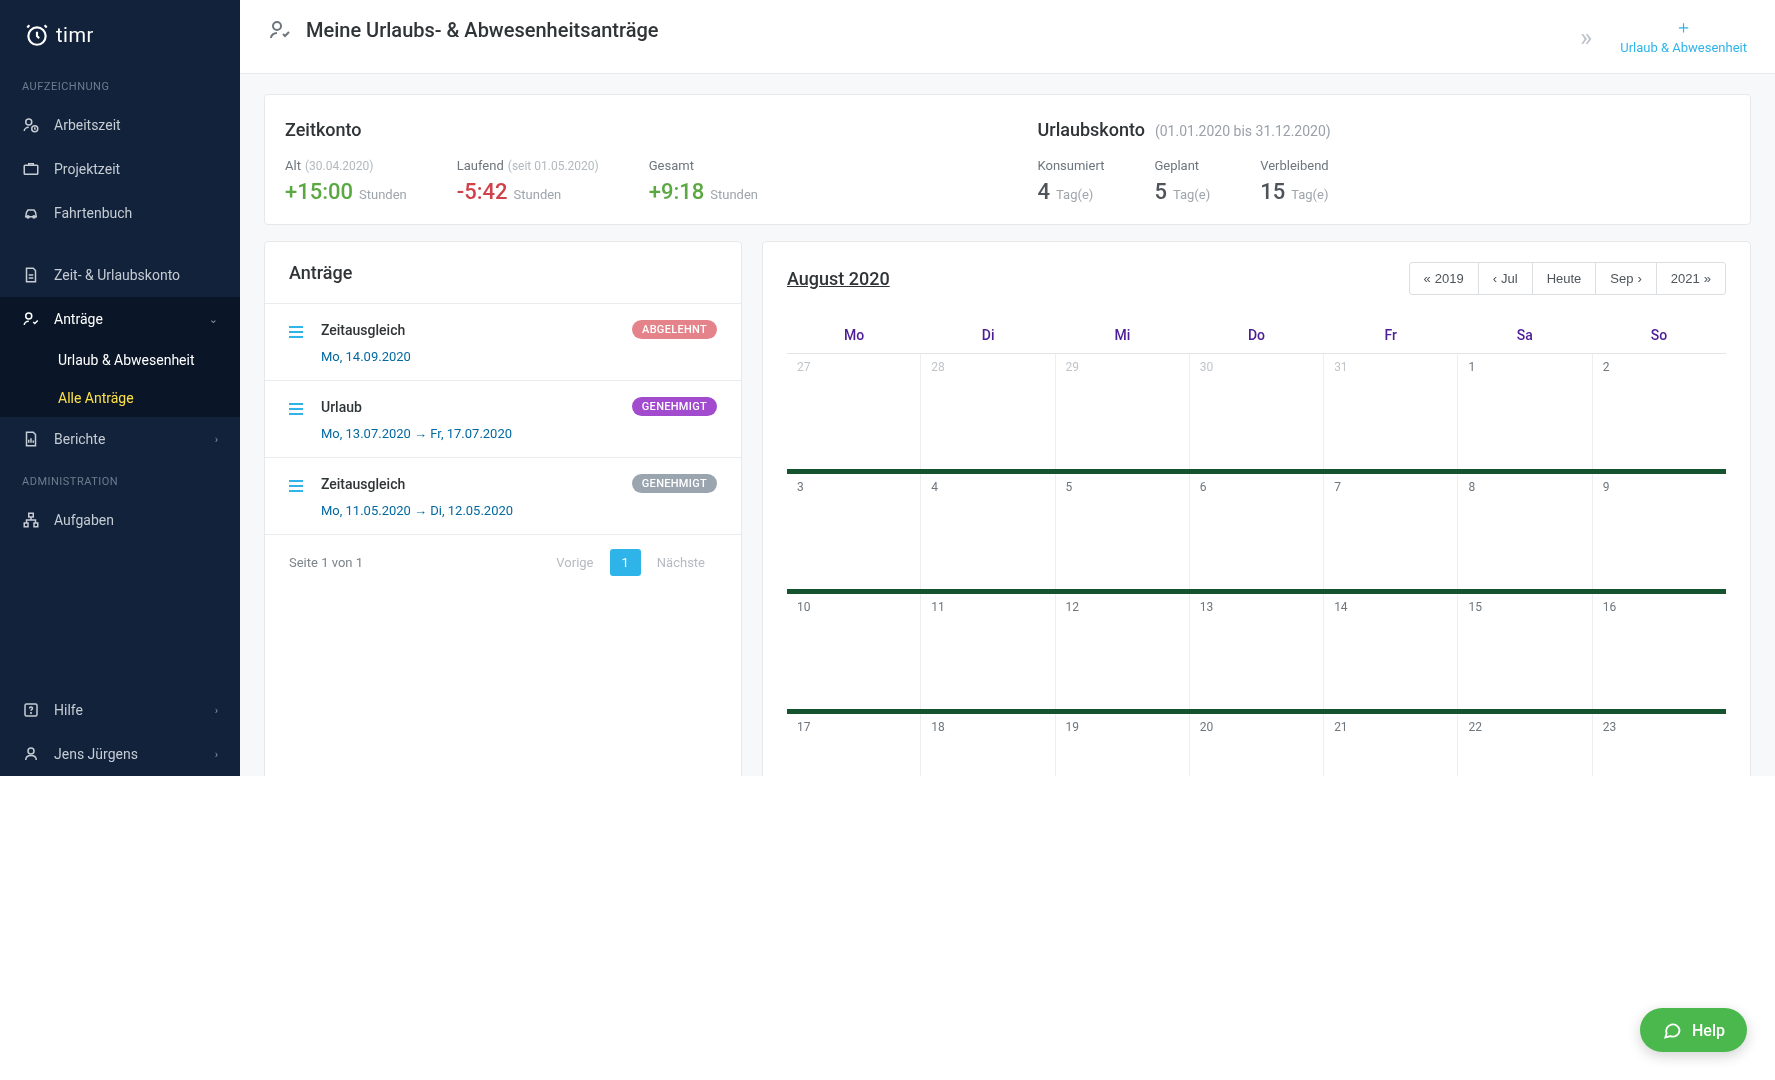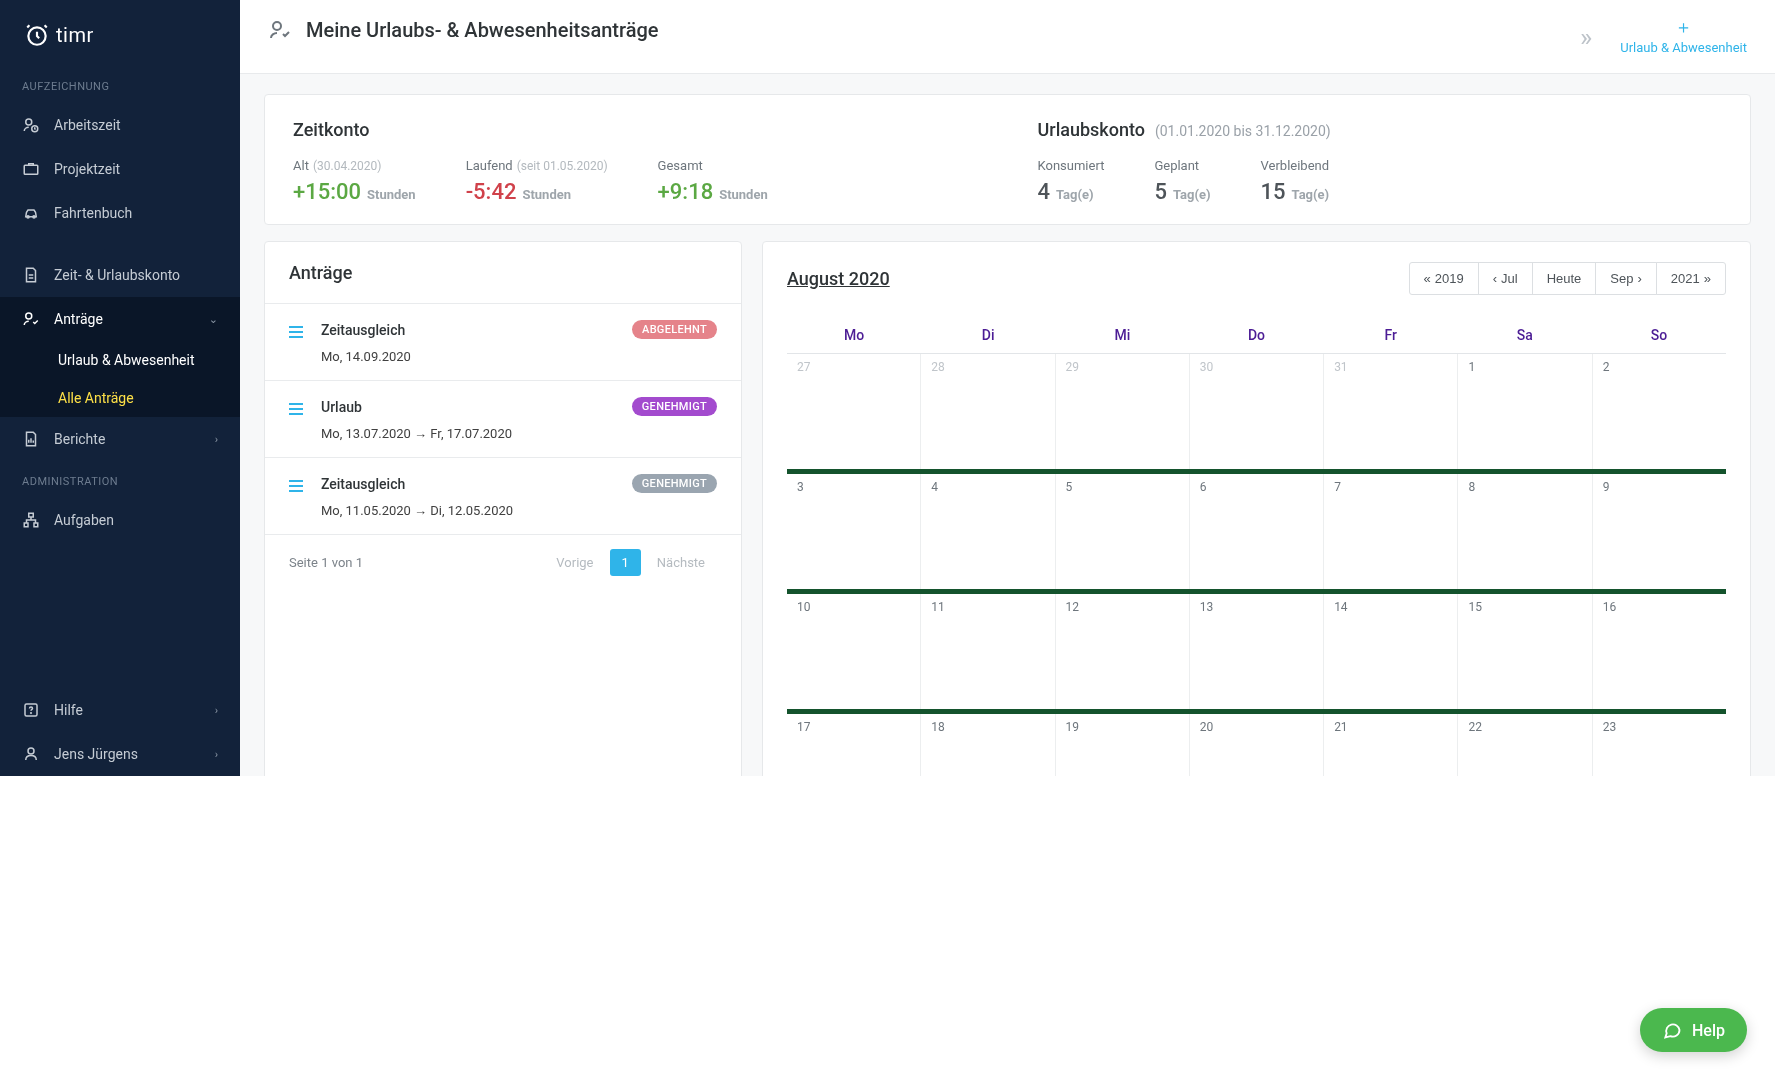--- a/index.html
+++ b/index.html
@@ -21,46 +21,46 @@
 .header { display: flex; padding: 18px 28px; background: #fff; border-bottom: 1px solid #e8eaec; }
 .header-icon { margin-right: 14px; }
 .page-title { font-size: 20px; font-weight: 500; color: #2f3437; }
 .header-right { margin-left: auto; display: flex; align-items: center; gap: 28px; }
 .collapse-icon { font-size: 26px; color: #bdc3c9; cursor: pointer; }
 .add-btn { display: flex; flex-direction: column; align-items: center; gap: 4px; cursor: pointer; }
 .add-btn .plus { color: #2fb4e9; font-size: 18px; font-weight: 300; line-height: 1; }
 .add-btn .label { color: #2fb4e9; font-size: 13px; }
 .content { padding: 20px 24px; display: flex; flex-direction: column; gap: 16px; overflow: auto; }
 .panel { background: #fff; border: 1px solid #e6e8ea; border-radius: 4px; }
-.accounts-panel { padding: 24px 28px 20px; display: flex; gap: 60px; }
+.accounts-panel { padding: 24px 20px 20px; display: flex; gap: 60px; }
 .account-block { flex: 1; }
 .account-title { font-size: 18px; font-weight: 500; color: #2f3437; margin-bottom: 18px; display: flex; align-items: baseline; gap: 10px; }
 .title-meta { font-size: 14px; color: #9aa1a8; font-weight: 400; }
 .account-stats { display: flex; gap: 50px; }
 .stat .stat-label { font-size: 13px; color: #6e767d; margin-bottom: 6px; }
 .stat .stat-label-meta { color: #b3b9be; font-size: 12px; margin-left: 4px; }
 .stat-value { font-size: 22px; font-weight: 500; display: flex; align-items: baseline; gap: 6px; }
 .stat-value.pos { color: #5ba843; }
 .stat-value.neg { color: #d0414a; }
 .stat-value.account { color: #4e5459; }
-.stat-unit { font-size: 13px; color: #9ea5ab; font-weight: 700; }
+.stat-unit { font-size: 13px; color: #9ea5ab; font-weight: 400; }
 .two-col { display: flex; gap: 20px; }
 .requests-panel { width: 478px; flex-shrink: 0; }
 .panel-head { padding: 20px 24px; font-size: 18px; font-weight: 500; color: #2f3437; }
 .request-item { border-top: 1px solid #e9ebed; padding: 16px 24px; display: flex; gap: 18px; align-items: flex-start; }
 .req-icon { color: #2fb4e9; margin-top: 6px; display: flex; flex-direction: column; gap: 3px; }
 .req-icon span { display: block; width: 14px; height: 2px; background: #2fb4e9; }
 .req-body { flex: 1; }
 .req-top { display: flex; justify-content: space-between; align-items: center; margin-bottom: 10px; }
 .req-title { font-weight: 500; color: #2f3437; }
 .badge { font-size: 11px; padding: 3px 10px; border-radius: 12px; color: #fff; font-weight: 500; letter-spacing: 0.3px; }
 .badge.rejected { background: #e5838a; }
 .badge.approved-purple { background: #a34bce; }
 .badge.approved-gray { background: #9aa5b0; }
-.req-date { color: #404040; font-size: 13px; }
+.req-date { color: #0369a1; font-size: 13px; }
 .pagination { border-top: 1px solid #e9ebed; padding: 14px 24px; display: flex; align-items: center; }
 .page-info { color: #7c838a; font-size: 13px; }
 .page-nav { margin-left: auto; display: flex; align-items: flex-start; gap: 4px; }
 .page-btn { padding: 6px 12px; color: #b5bbc0; font-size: 13px; cursor: pointer; border-radius: 3px; }
 .page-btn.active { background: #2fb4e9; color: #fff; }
 .calendar-panel { flex: 1; padding: 20px 24px 28px; }
 .cal-head { display: flex; justify-content: space-between; align-items: center; margin-bottom: 22px; }
 .cal-title { font-size: 18px; font-weight: 500; color: #2f3437; text-decoration: underline; }
 .cal-nav { display: flex; }
 .cal-nav-btn { padding: 8px 14px; border: 1px solid #dcdfe2; background: #fff; cursor: pointer; font-size: 13px; color: #4e5459; margin-left: -1px; display: flex; align-items: center; gap: 4px; }

